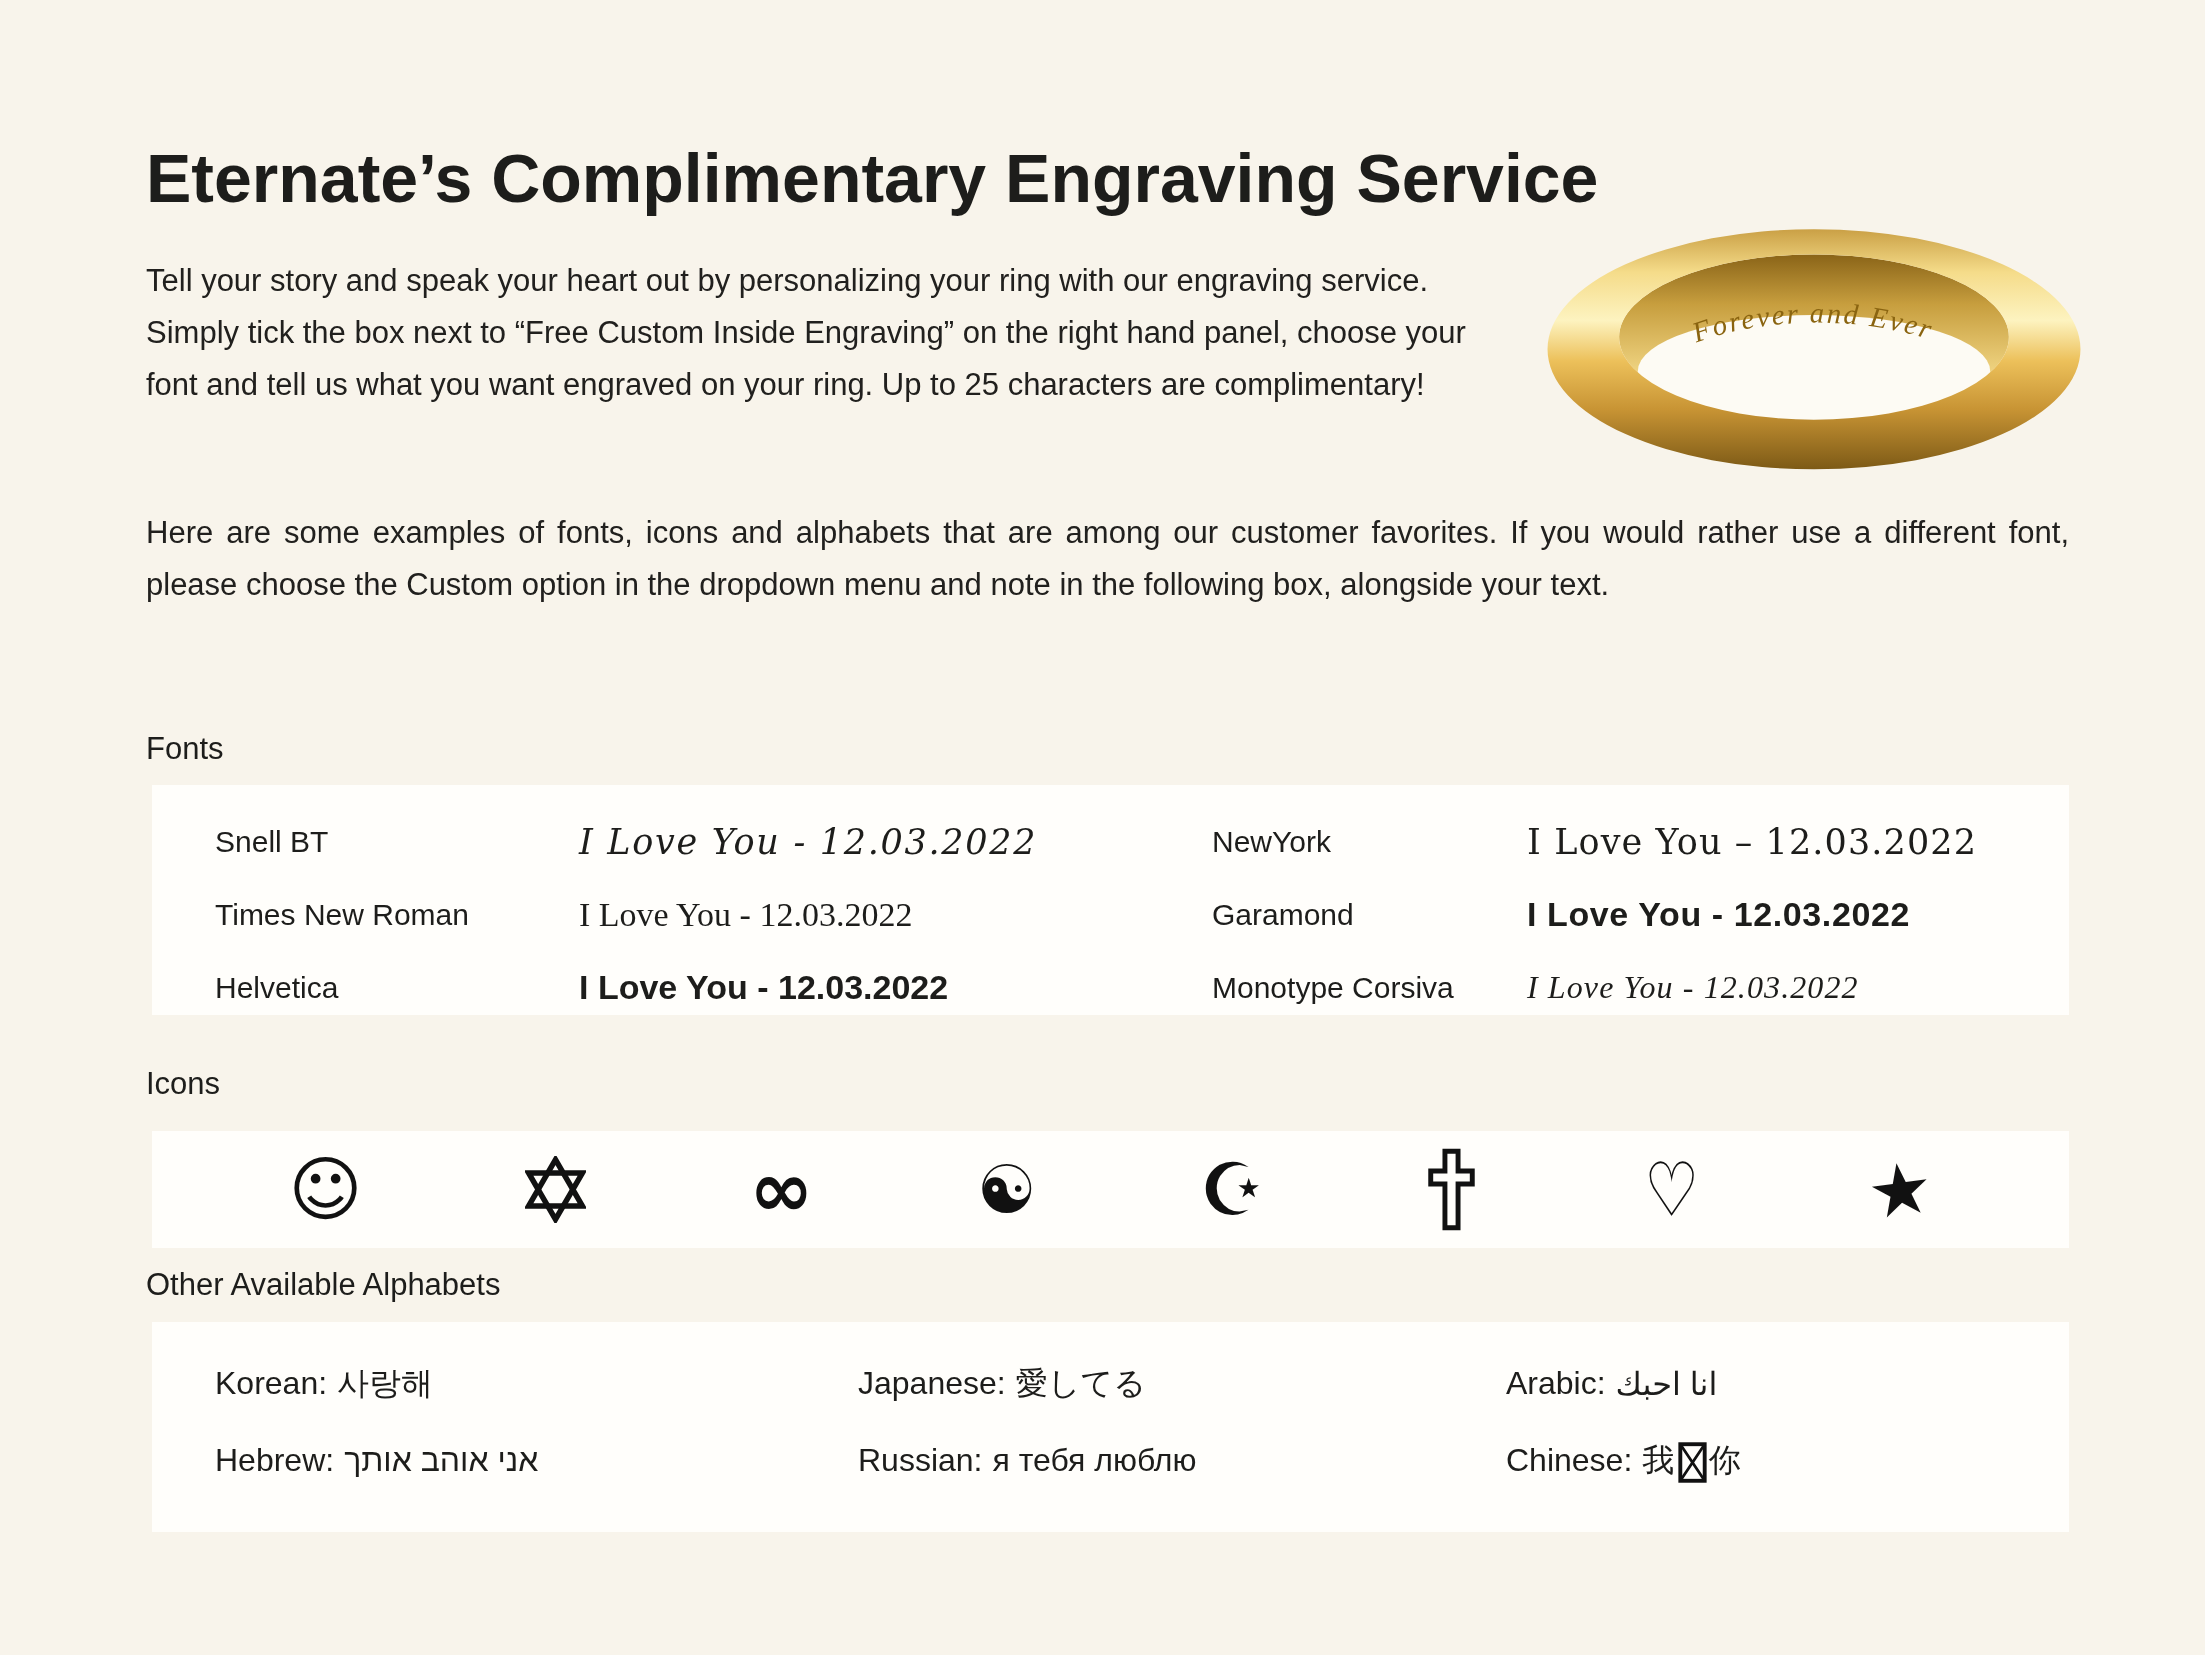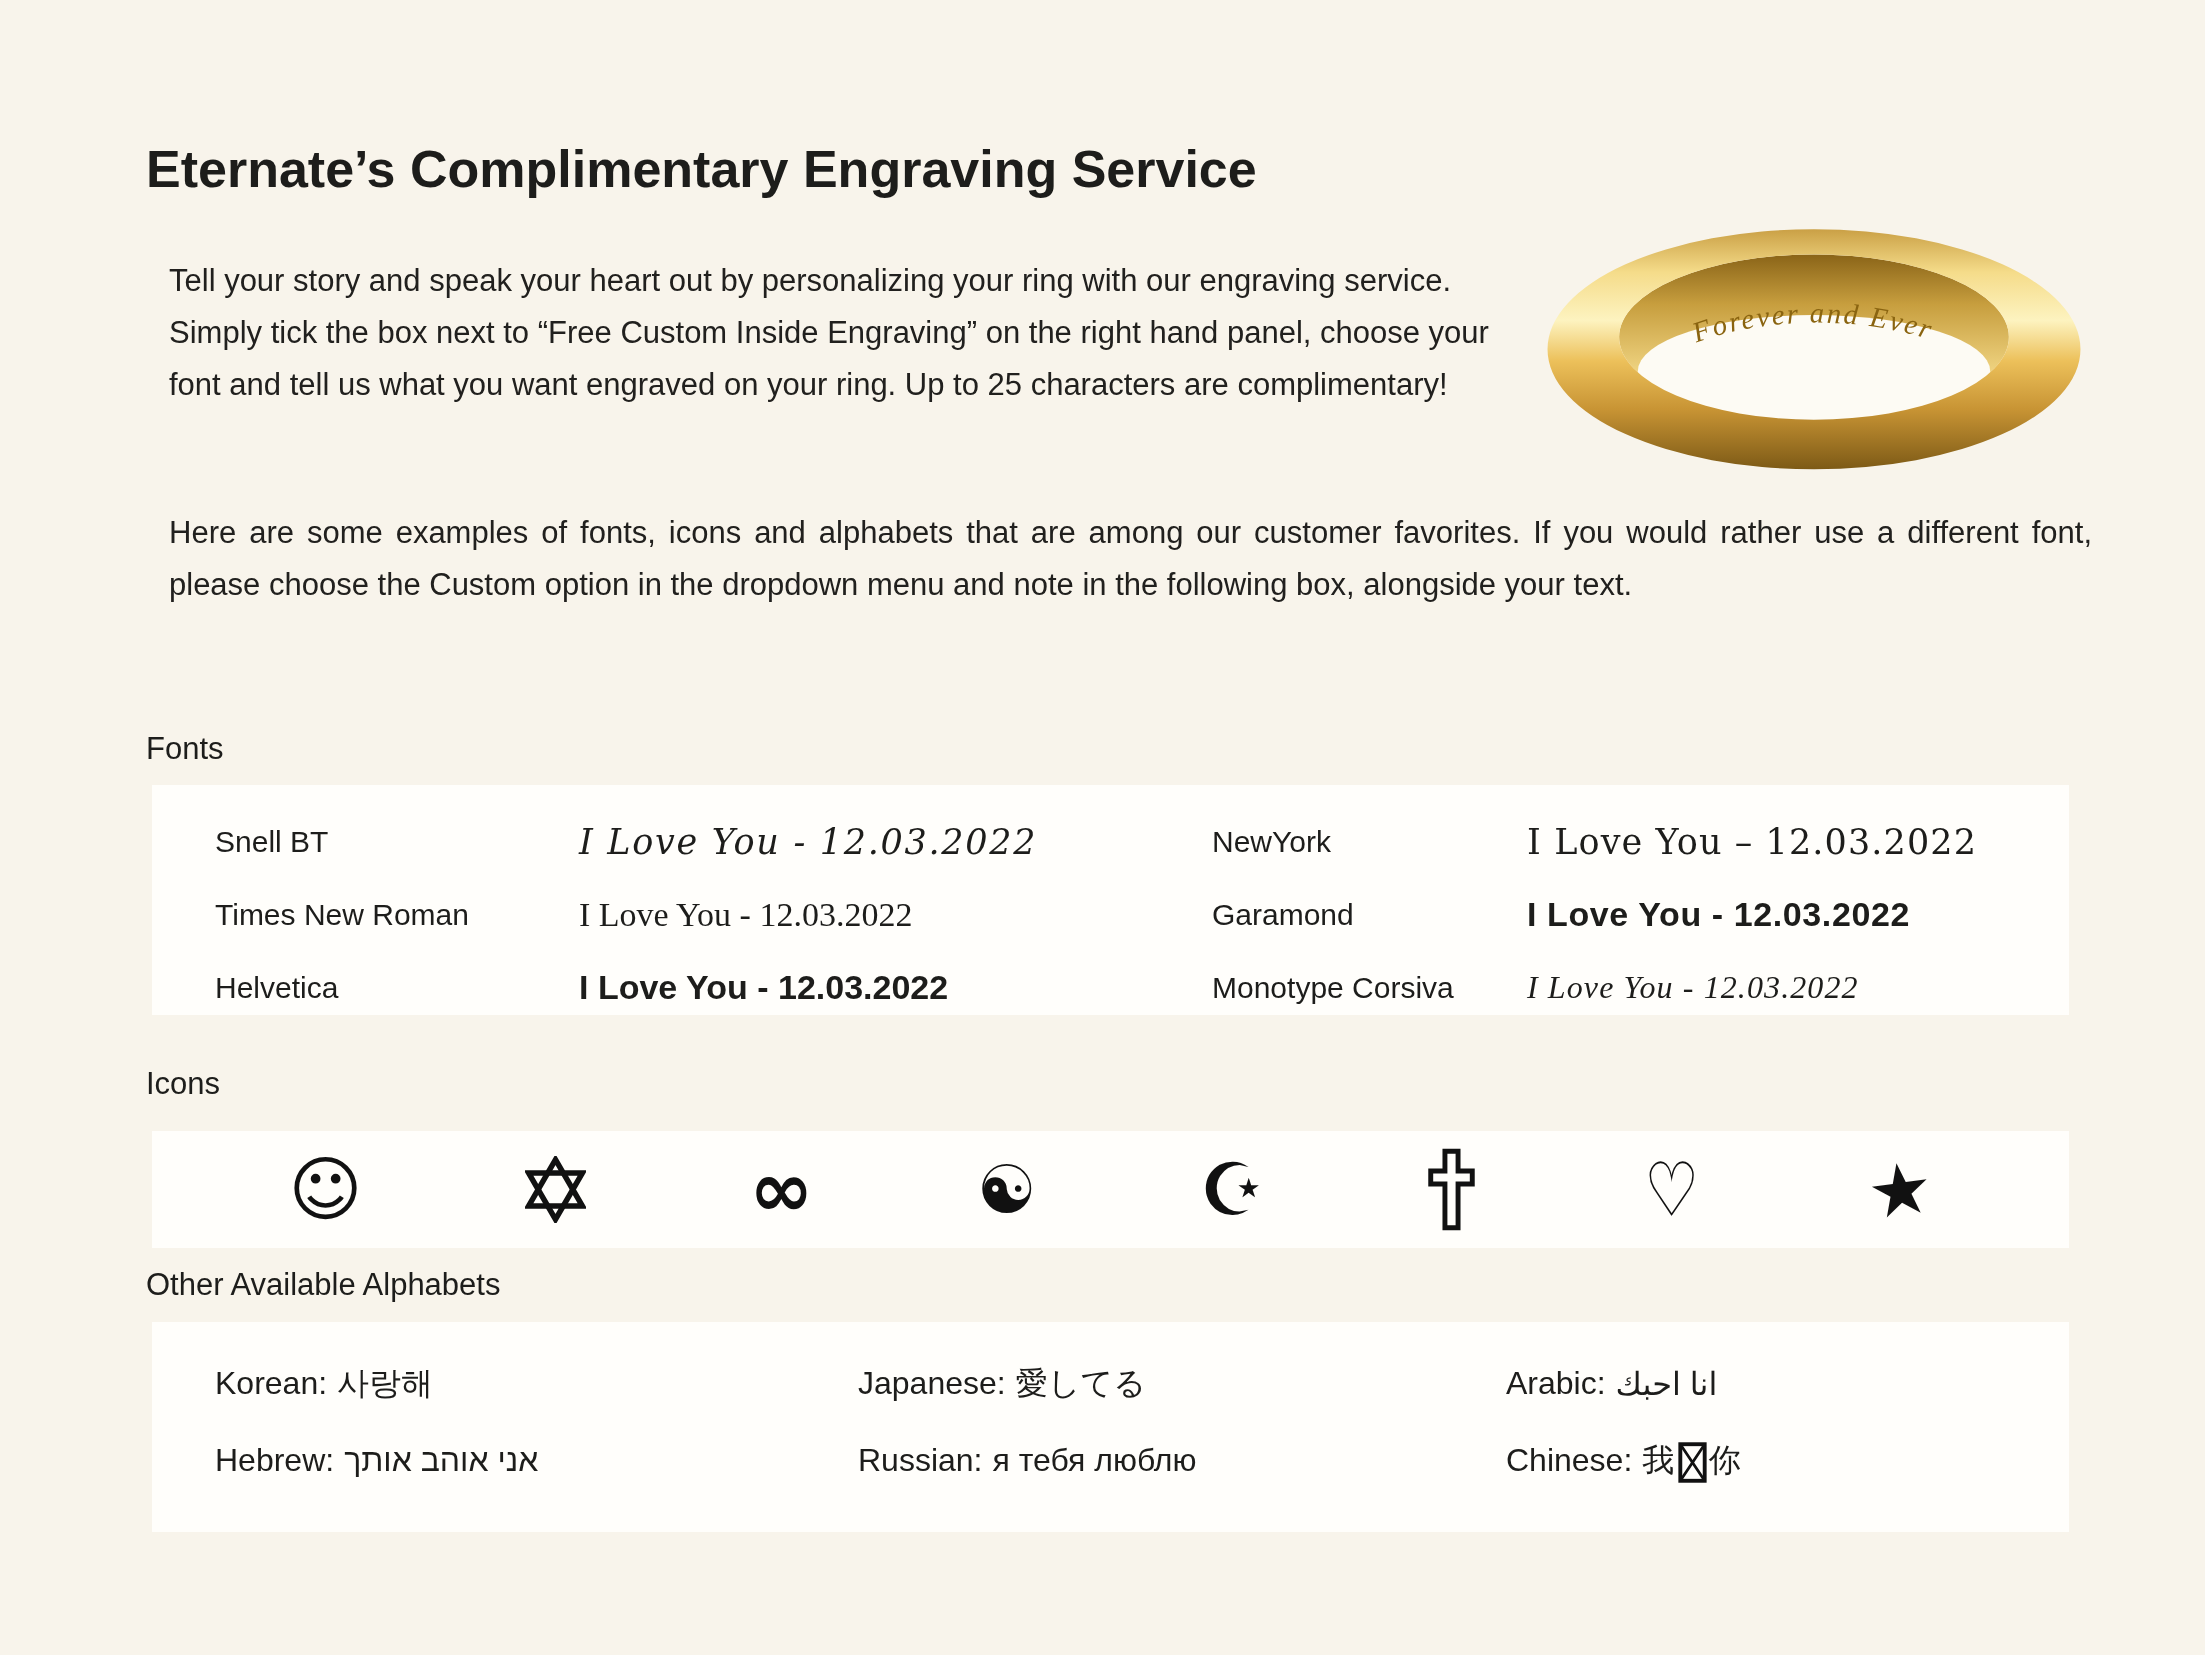--- a/index.html
+++ b/index.html
@@ -4,24 +4,24 @@
 <style>
   html,body{margin:0;padding:0;}
   body{
     width:2205px;height:1656px;position:relative;overflow:hidden;
     background:#f8f4eb;color:#1d1d1b;
     font-family:"Liberation Sans",sans-serif;
   }
   .abs{position:absolute;}
   
   .page-title{
-    left:146px;top:139px;font-size:52px;font-weight:600;letter-spacing:0;
+    left:146px;top:139px;font-size:68px;font-weight:600;letter-spacing:0;
     color:#1d1d1b;
   }
-  .para{font-size:31px;line-height:52px;color:#21201e;margin-left:23px;}
+  .para{font-size:31px;line-height:52px;color:#21201e;}
   .intro{left:146px;top:255px;width:1367px;}
   .note{left:146px;top:507px;width:1923px;text-align:justify;}
   .section-label{font-size:31px;color:#1d1d1b;}
   
   .white-box{background:#fffefb;position:absolute;left:152px;width:1917px;}
   .fonts-box{top:785px;height:230px;padding:20px 0 0 63px;box-sizing:border-box;
     display:grid;grid-template-columns:364px 633px 315px auto;grid-auto-rows:73px;}
   .fonts-box .cell{display:flex;align-items:center;}
   .font-name{font-size:30px;}
   .sample{white-space:nowrap;}

